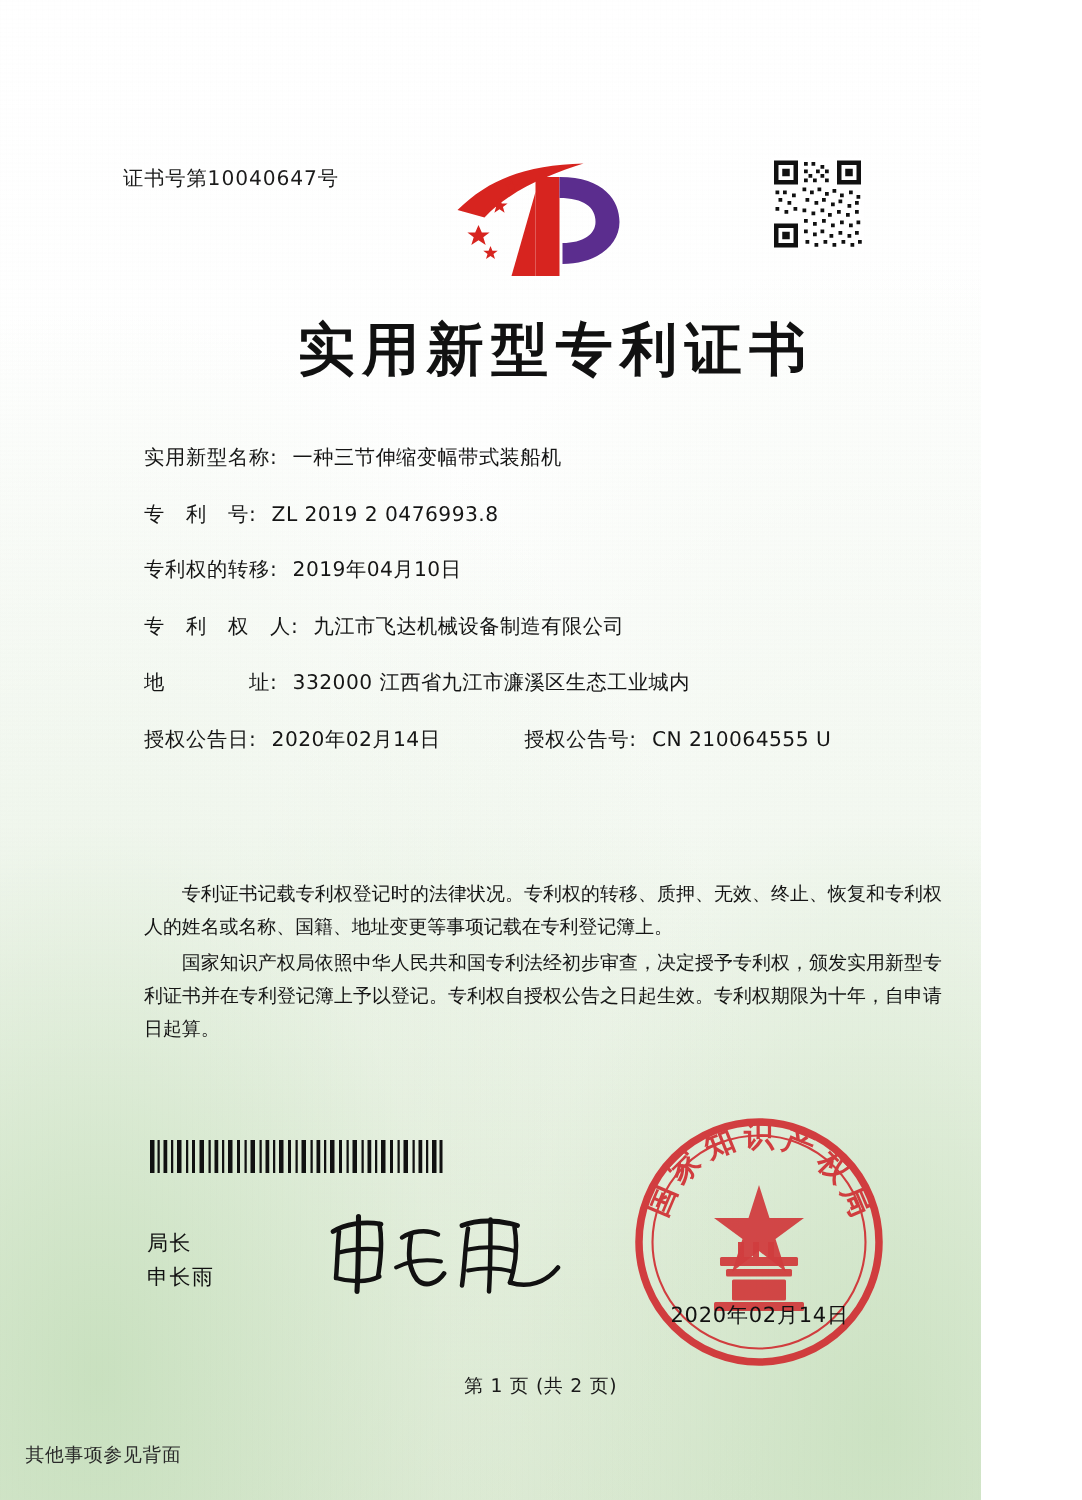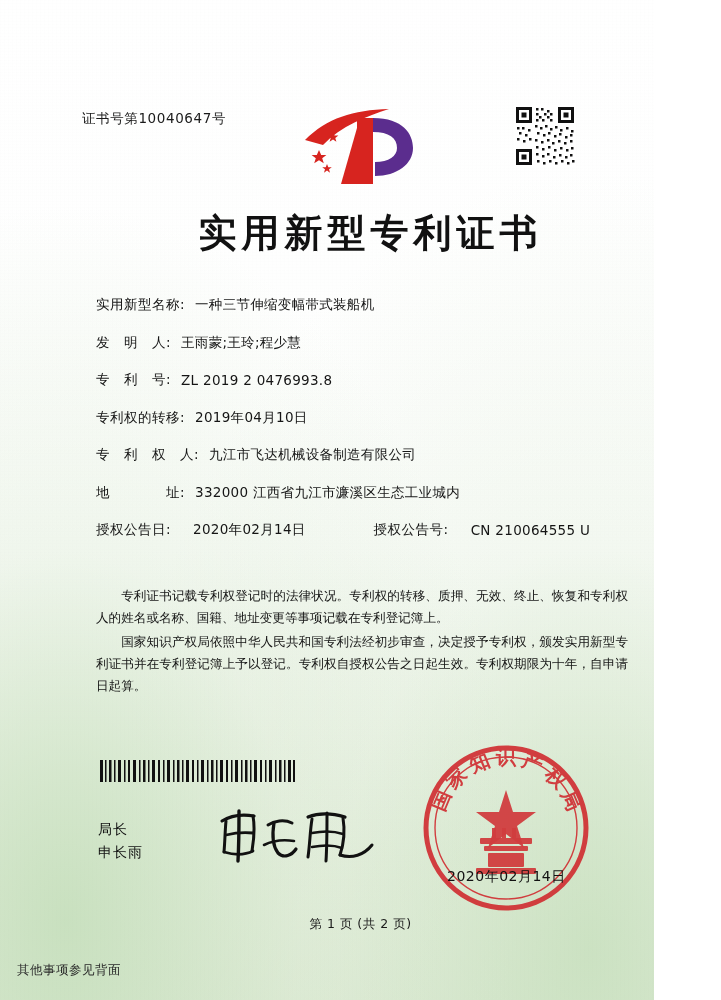--- a/index.html
+++ b/index.html
@@ -100,21 +100,20 @@
     flex: 0 0 auto;
     letter-spacing: 0.5px;
   }
   .field-value {
     flex: 0 1 auto;
     margin-left: 10px;
     letter-spacing: 0.3px;
   }
   .field-row.pair {
     justify-content: flex-start;
-    gap: 12px;
   }
   .field-label2 {
     margin-left: 56px;
     letter-spacing: 0.5px;
   }
 
   
   .paragraphs {
     position: absolute;
     left: 96px;
@@ -302,24 +301,20 @@
   </svg>
 
   <div class="doc-title">实用新型专利证书</div>
 
   <div class="fields">
     <div class="field-row">
       <span class="field-label">实用新型名称:</span>
       <span class="field-value">一种三节伸缩变幅带式装船机</span>
     </div>
     <div class="field-row">
-      <span class="field-label">发　明　人:</span>
-      <span class="field-value">王雨蒙;王玲;程少慧</span>
-    </div>
-    <div class="field-row">
       <span class="field-label">专　利　号:</span>
       <span class="field-value">ZL 2019 2 0476993.8</span>
     </div>
     <div class="field-row">
       <span class="field-label">专利权的转移:</span>
       <span class="field-value">2019年04月10日</span>
     </div>
     <div class="field-row">
       <span class="field-label">专　利　权　人:</span>
       <span class="field-value">九江市飞达机械设备制造有限公司</span>

